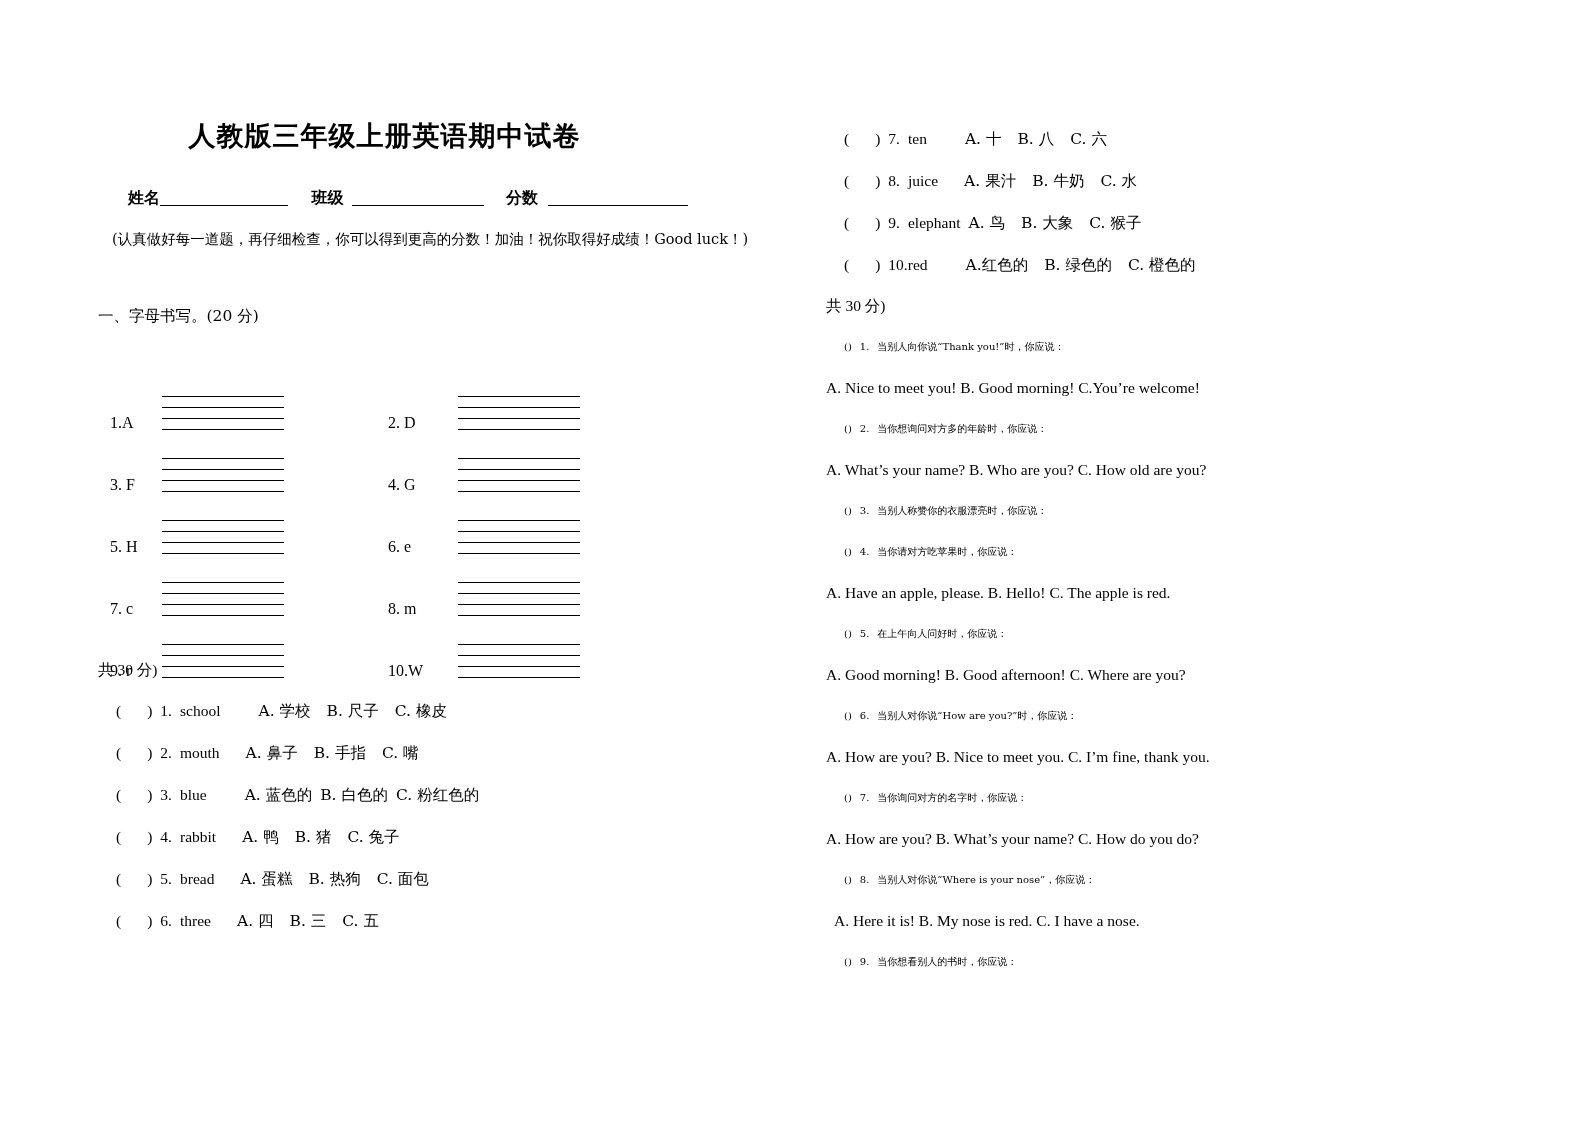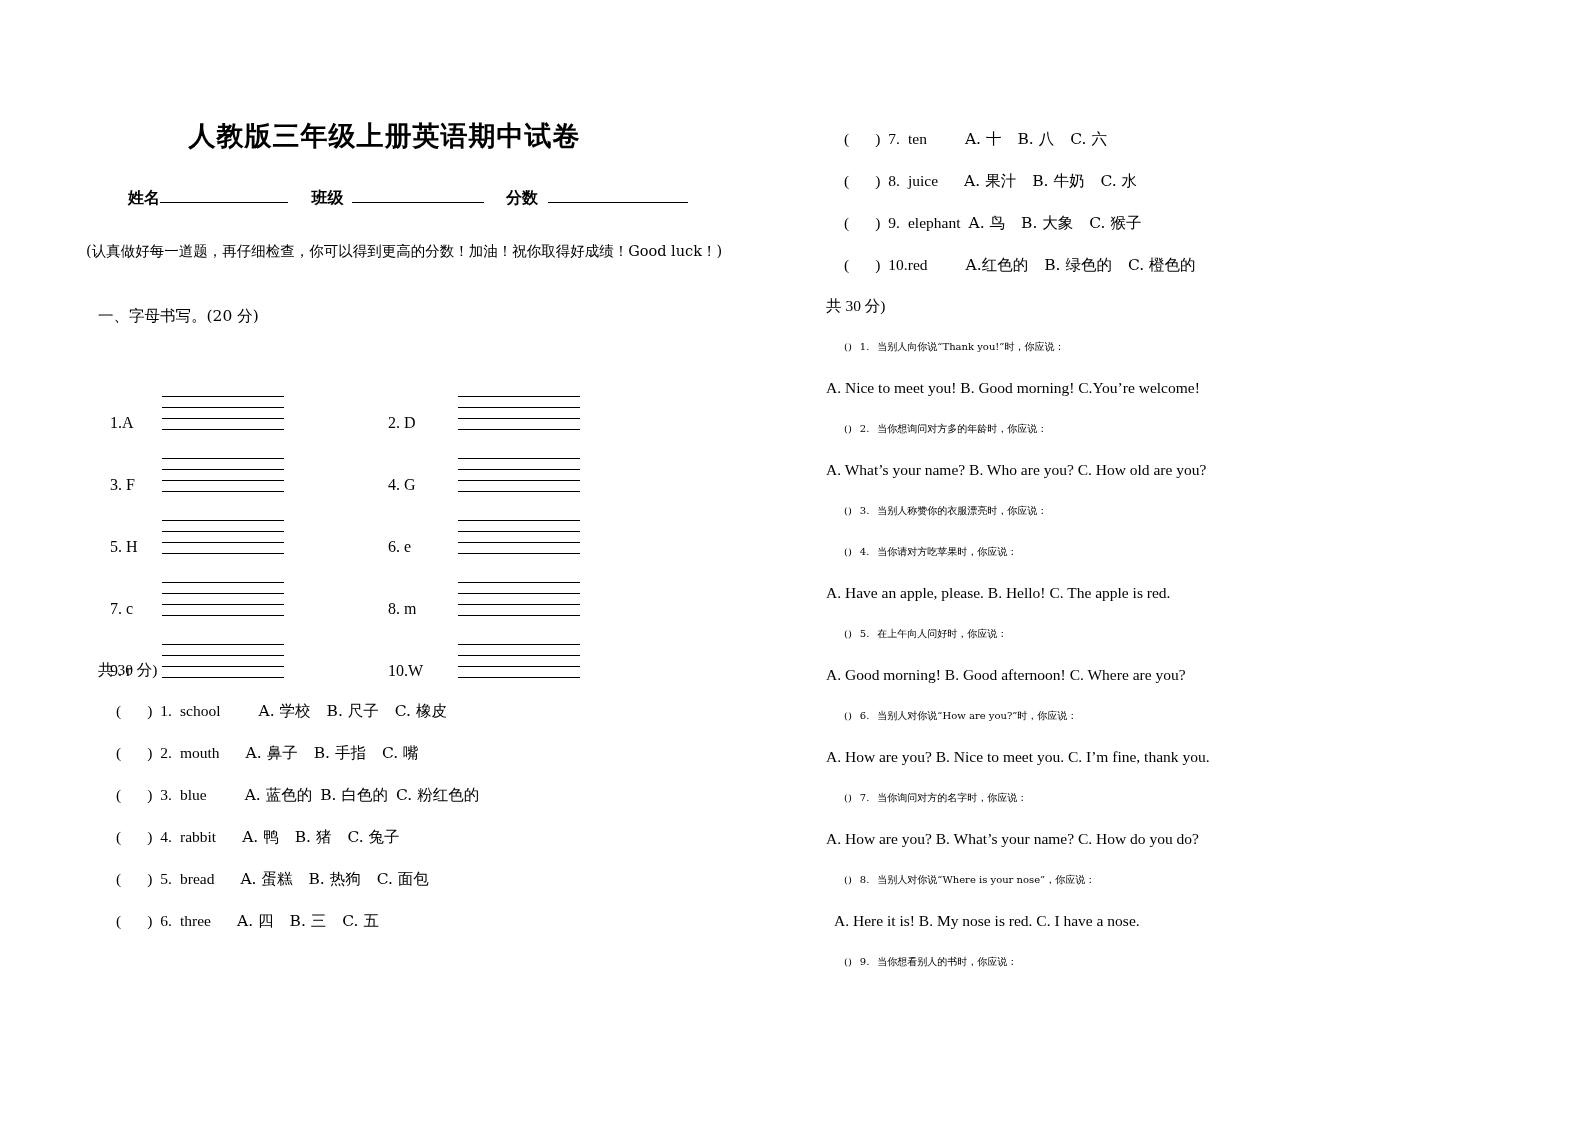--- a/index.html
+++ b/index.html
@@ -38,41 +38,40 @@
   .id-row {
     position: absolute;
     left: 128px;
     top: 188px;
     width: 560px;
     display: flex;
     align-items: flex-end;
     font-size: 16px;
     font-weight: bold;
   }
-  .id-field { display: flex; align-items: flex-start; }
+  .id-field { display: flex; align-items: center; }
   .id-label { font-size: 16px; font-weight: bold; white-space: nowrap; }
   .id-rule {
     display: inline-block;
     border-bottom: 1.3px solid #000;
     height: 15px;
   }
   .gap-a { width: 44px; }
   .gap-b { width: 42px; }
   .rule-name  { width: 128px; }
   .rule-class { width: 132px; margin-left: 8px; }
   .rule-score { width: 140px; margin-left: 10px; }
 
   .encourage {
     position: absolute;
-    left: 86px;
+    left: 112px;
     top: 230px;
     font-size: 14.5px;
     white-space: nowrap;
     font-family: "DejaVu Serif", "Liberation Serif", serif;
-    margin-top: 12px;
   }
 
   
   .col-left  { position: absolute; left: 98px;  top: 296px; width: 690px; }
   .col-right { position: absolute; left: 788px; top: 118px; width: 720px; margin-left: 38px; }
 
   .sec-heading {
     font-size: 15.5px;
     line-height: 40px;
     white-space: nowrap;

